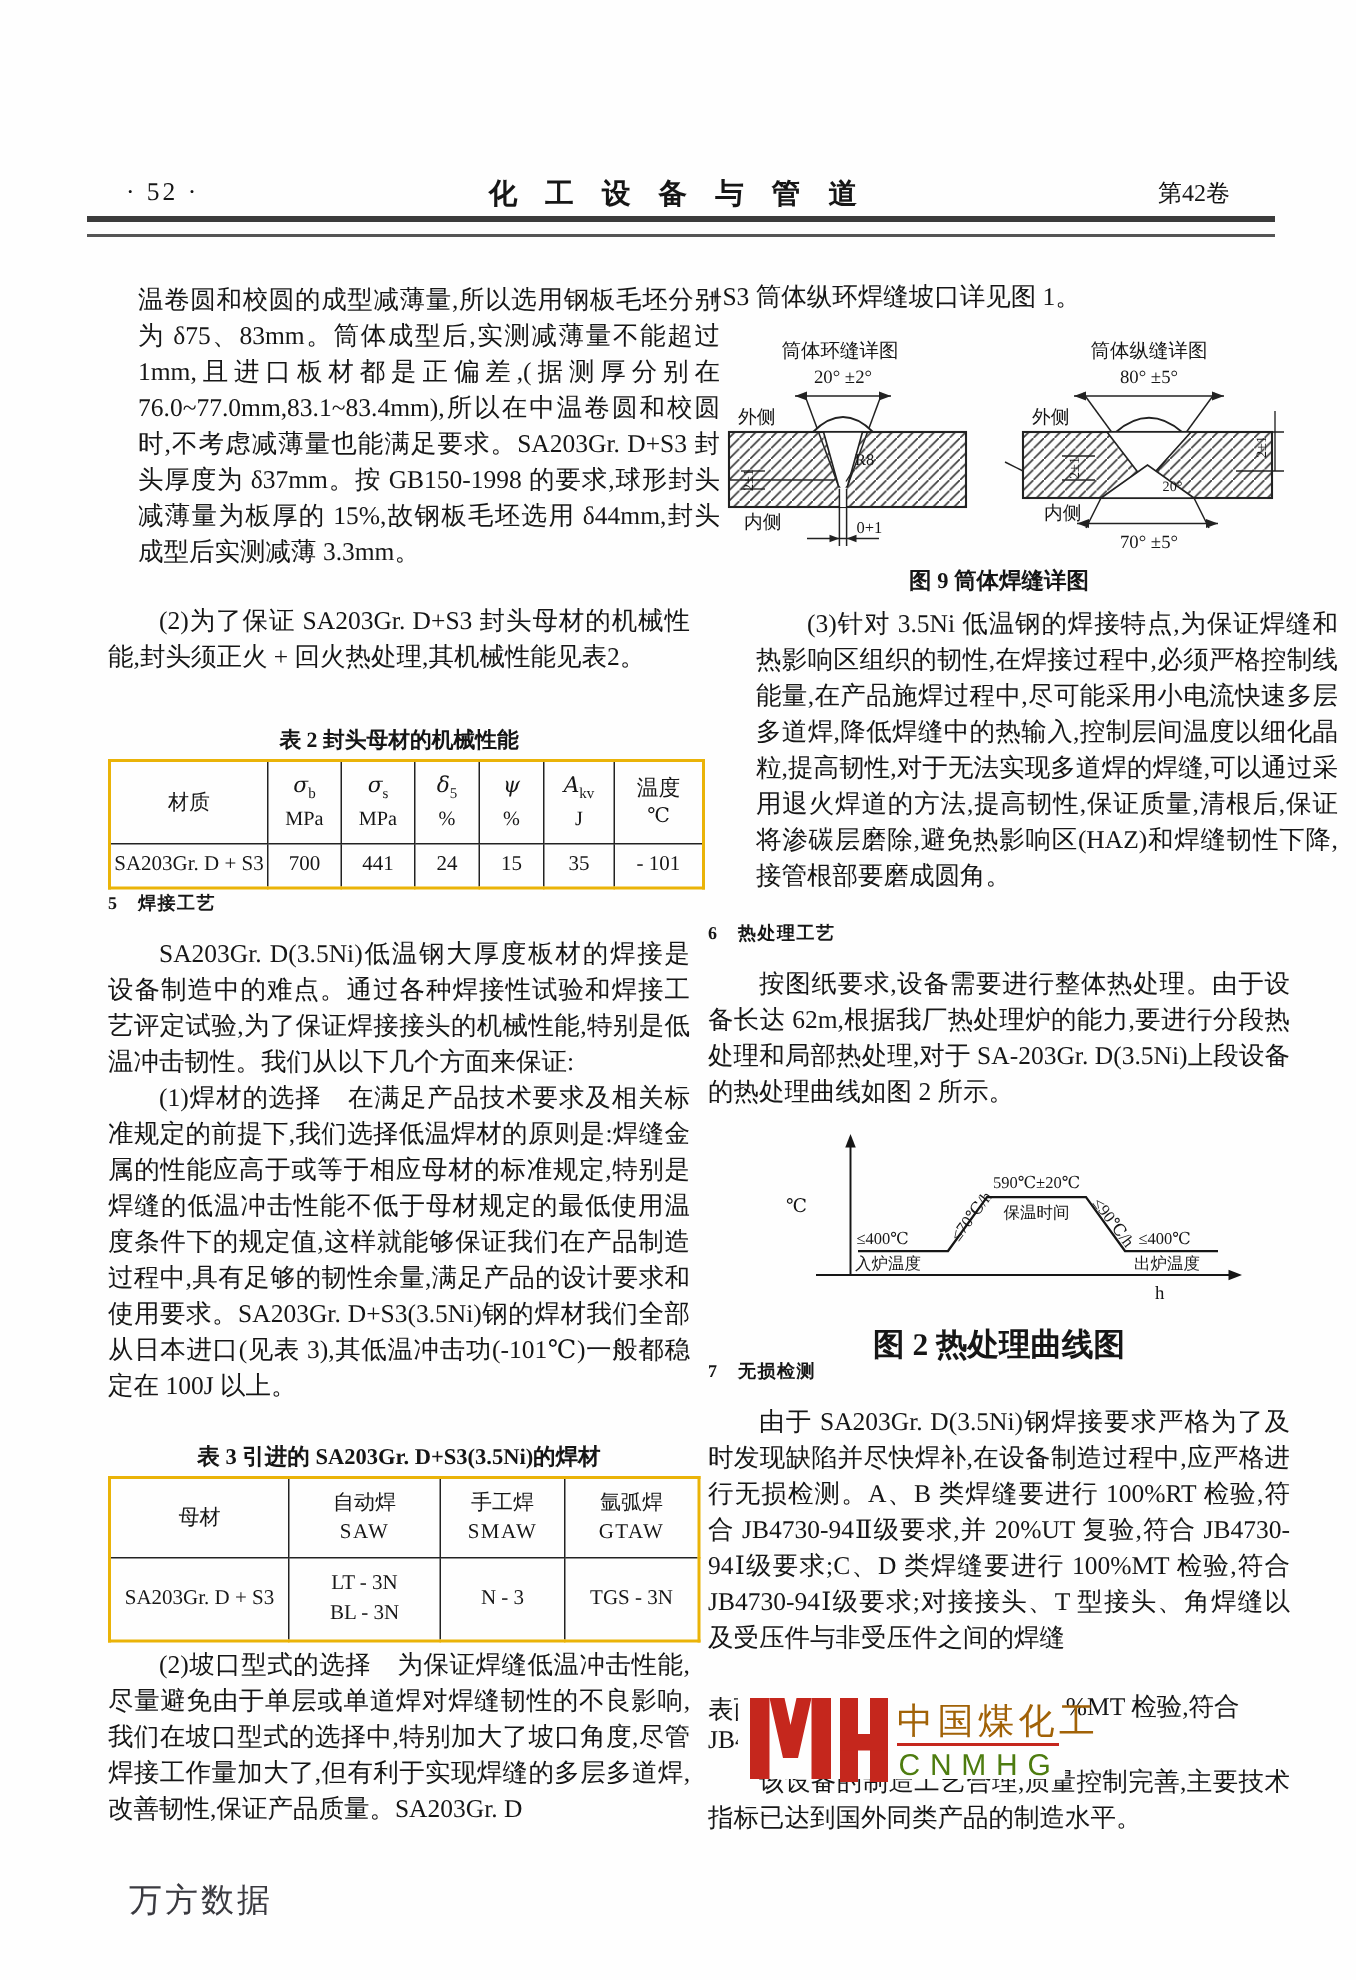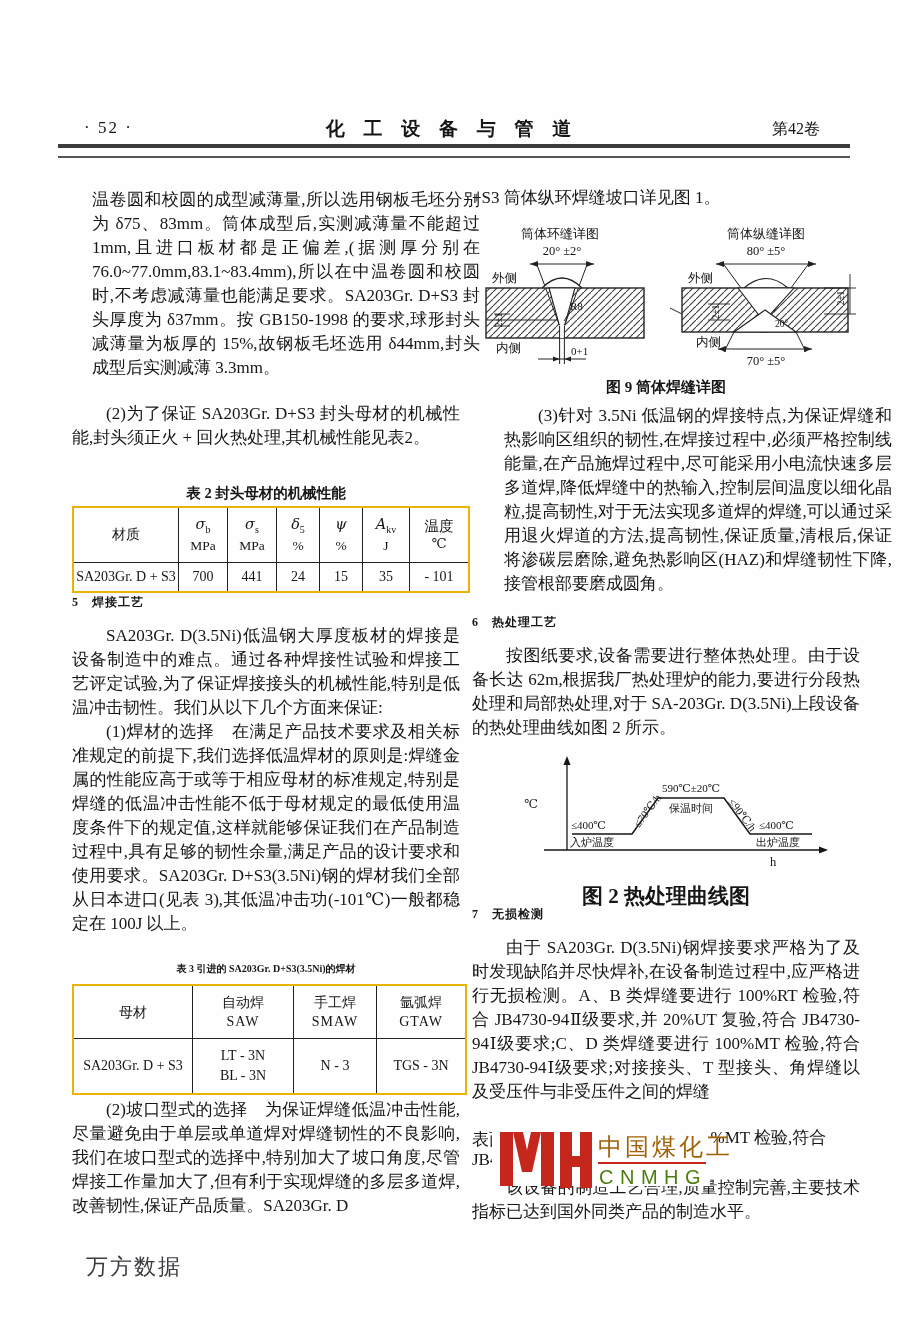--- a/index.html
+++ b/index.html
@@ -15,21 +15,21 @@
   .para{width:388px;font-size:17px;line-height:24px;text-align:justify;}
   .indent{text-indent:2em;}
   .colL{left:72px;} .colR{left:472px;}
   #l-p1{top:188px;margin-left:20px;}
   #l-p2{top:402px;}
   #t2-cap{top:484px;width:388px;text-align:center;font-weight:bold;font-size:14.5px;}
   #t2{top:506px;width:388px;}
   #l-h5{top:594px;}
   #l-p5a{top:624px;}
   #l-p5b{top:720px;}
-  #t3-cap{top:962px;width:388px;text-align:center;font-weight:bold;font-size:10px;}
+  #t3-cap{top:962px;width:388px;text-align:center;font-weight:bold;font-size:15px;}
   #t3{top:984px;width:388px;}
   #l-p4{top:1098px;}
   .sect{font-size:12px;font-weight:bold;letter-spacing:1px;}
   
   table{border-collapse:collapse;table-layout:fixed;width:388px;background:#fefefe;}
   td,th{border:1.2px solid #222;text-align:center;vertical-align:middle;font-weight:normal;padding:1px 0;}
   table{border:2px solid #eab308;}
   #t2 th,#t2 td{font-size:14px;}
   #t2 .tsym{display:block;line-height:17px;font-size:14.5px;}
   #t2 .tunit{display:block;line-height:17px;font-size:13.5px;}

